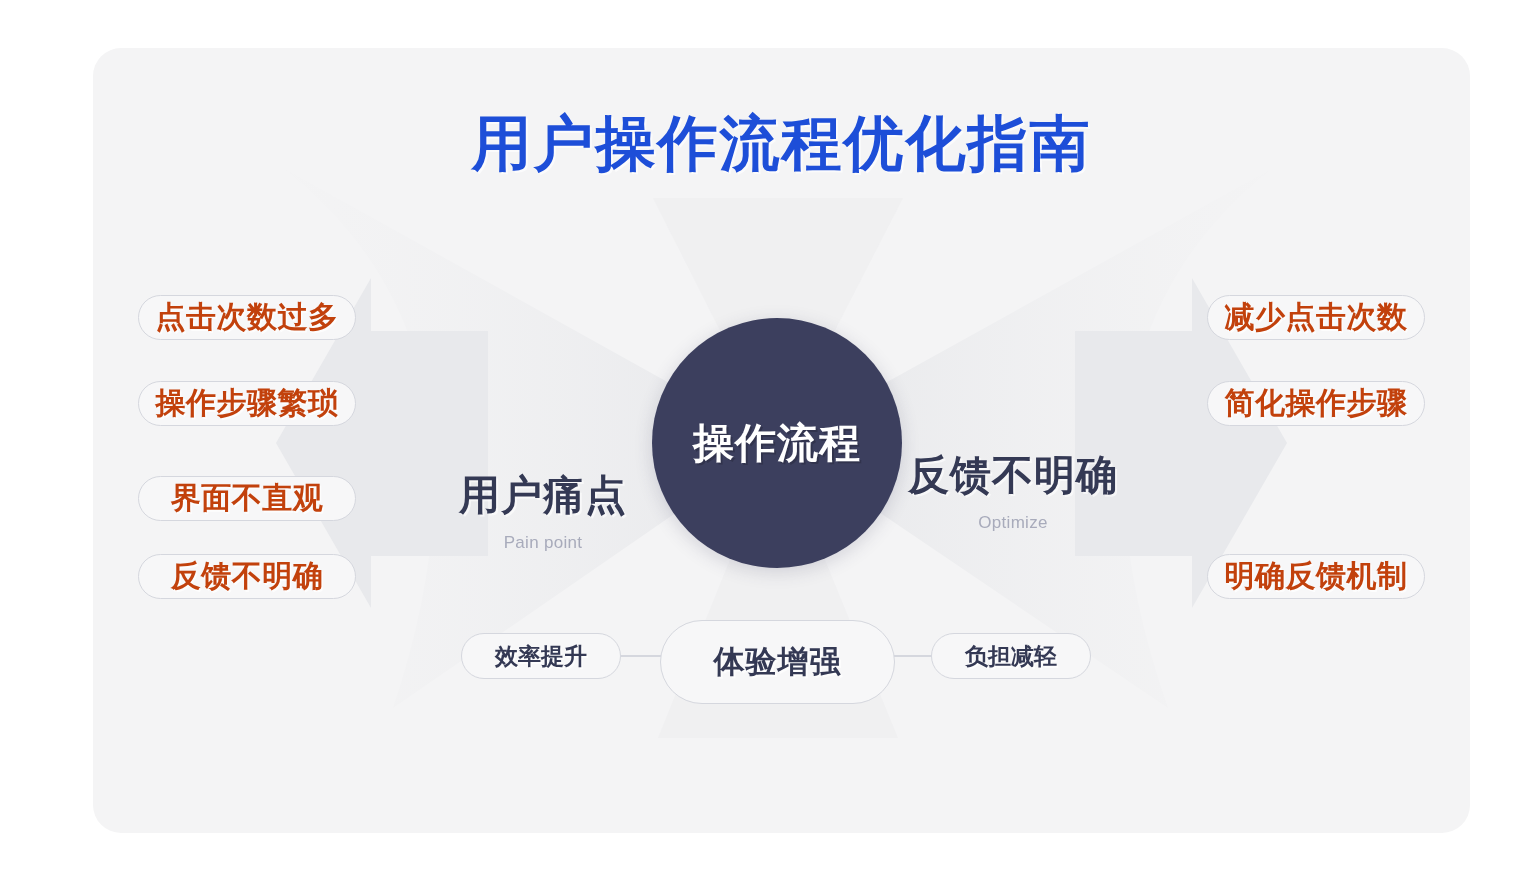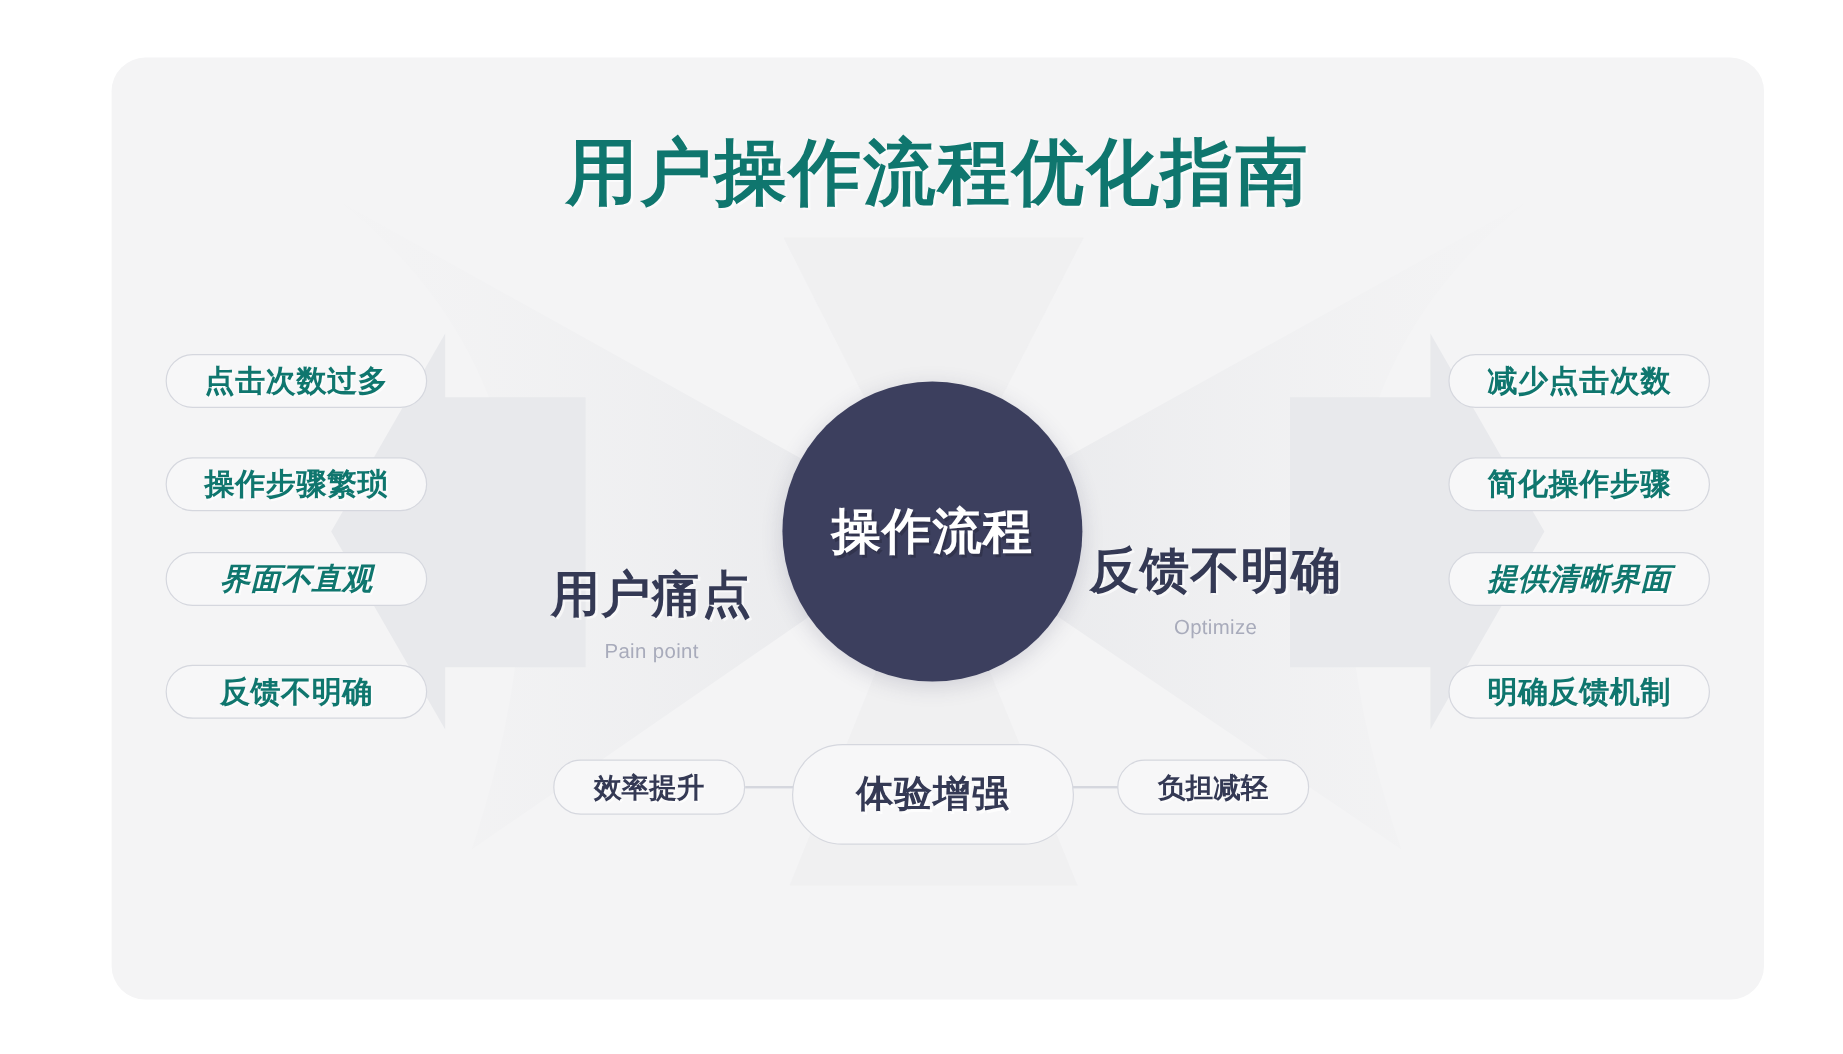--- a/index.html
+++ b/index.html
@@ -39,21 +39,21 @@
   .header {
     position: absolute;
     left: 0; top: 62px;
     width: 1377px;
     text-align: center;
     z-index: 5;
   }
   .title {
     font-size: 60px;
     font-weight: 700;
-    color: #0f766e;
+    color: #1d4ed8;
     letter-spacing: 2px;
     line-height: 1.12;
     text-shadow: 2px 2px 0 rgba(255,255,255,0.65);
   }
   .subtitle {
     margin-top: 14px;
     font-size: 21px;
     font-weight: 400;
     color: #b3b6c4;
     letter-spacing: 0.2px;
@@ -118,34 +118,34 @@
     height: 45px;
     border: 1.6px solid #d5d7de;
     border-radius: 999px;
     background: #f7f7f8;
     display: flex;
     align-items: center;
     justify-content: center;
     z-index: 7;
   }
   .pill-label {
-    font-size: 25px;
-    font-weight: 700;
-    color: #0f766e;
+    font-size: 30px;
+    font-weight: 700;
+    color: #c2410c;
     letter-spacing: 0.5px;
     text-shadow: 1.5px 1.5px 0 rgba(255,255,255,0.75);
     white-space: nowrap;
   }
 
   .pill.left-col  { left: 45px;  width: 218px; }
   .pill.right-col { left: 1114px; width: 218px; }
 
   .row-0 { top: 247px; }
   .row-1 { top: 333px; }
-  .row-2 { top: 412px; font-style: italic; }
+  .row-2 { top: 428px; }
   .row-3 { top: 506px; }
 
   
   .outcome {
     position: absolute;
     border: 1.6px solid #d5d7de;
     border-radius: 999px;
     background: #f7f7f8;
     display: flex;
     align-items: center;
@@ -243,23 +243,20 @@
     <div class="pill left-col row-3">
       <span class="pill-label">反馈不明确</span>
     </div>
 
     <div class="pill right-col row-0">
       <span class="pill-label">减少点击次数</span>
     </div>
     <div class="pill right-col row-1">
       <span class="pill-label">简化操作步骤</span>
     </div>
-    <div class="pill right-col row-2">
-      <span class="pill-label">提供清晰界面</span>
-    </div>
     <div class="pill right-col row-3">
       <span class="pill-label">明确反馈机制</span>
     </div>
 
     <div class="side-label left">
       <div class="side-label-cn">用户痛点</div>
       <div class="side-label-en">Pain point</div>
     </div>
     <div class="side-label right">
       <div class="side-label-cn">反馈不明确</div>

